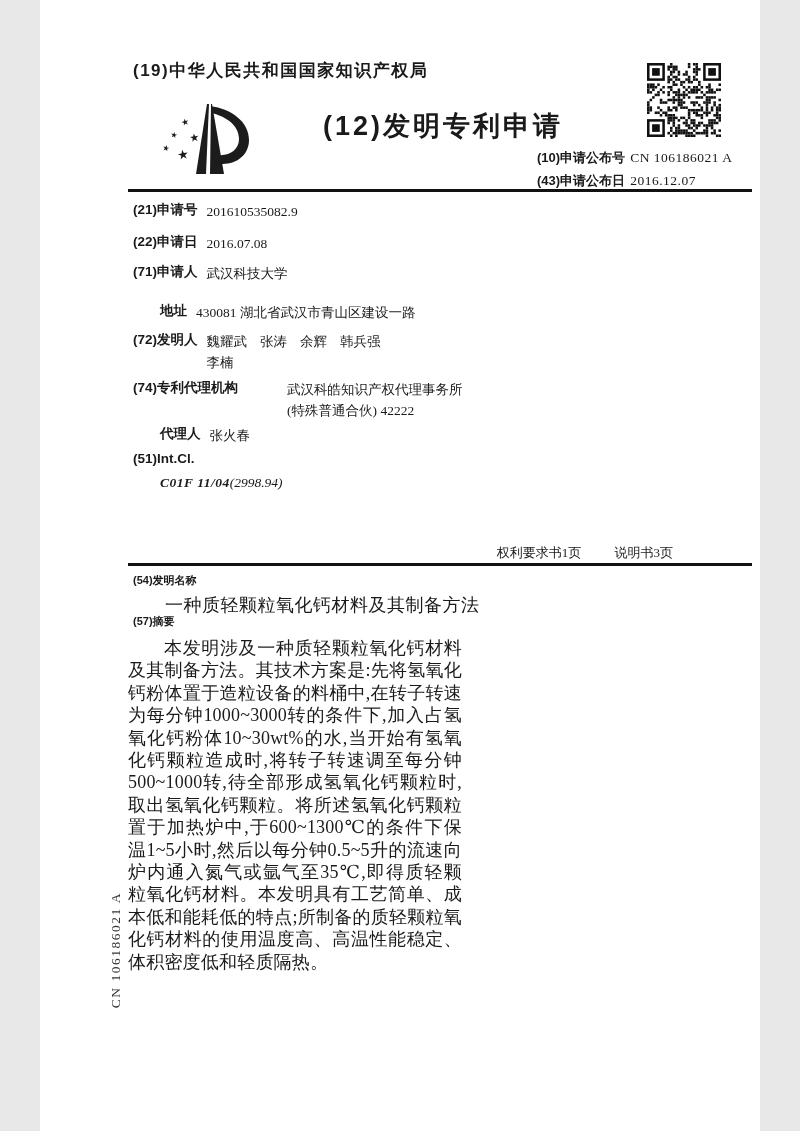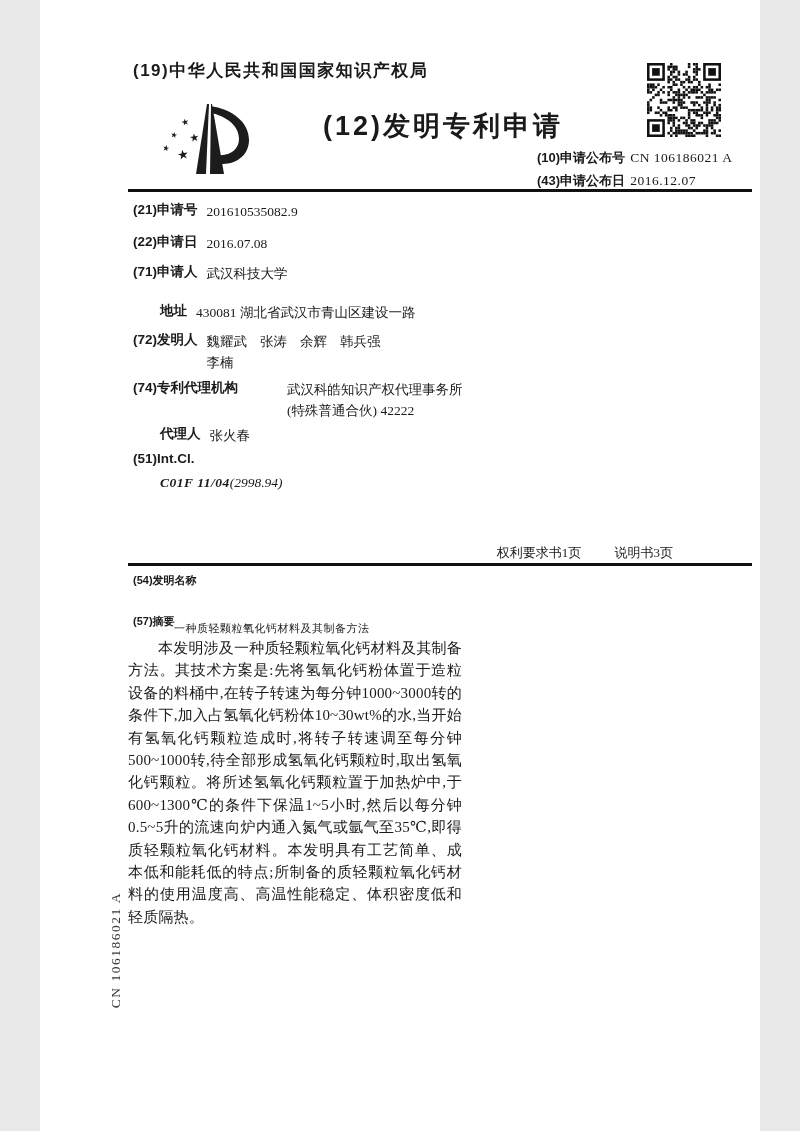--- a/index.html
+++ b/index.html
@@ -30,23 +30,23 @@
   .agency-val{width:178px;margin-left:40px;}
   .inventors{display:flex;flex-wrap:wrap;column-gap:13px;width:205px;}
   .inventors span{white-space:nowrap;}
   .ipc-val{font-size:13.5px;font-style:italic;}
   .ipc-code{font-weight:700;letter-spacing:0.5px;}
 
   .pagination{top:544px;left:88px;width:545px;text-align:right;font-size:13px;}
   .pagination .gap{margin-left:30px;text-align:right;}
 
   .sec-label{font-size:11px;font-weight:700;}
-  .title-text{left:134px;top:593px;font-size:11px;letter-spacing:0.5px;margin-top:28px;}
+  .title-text{left:125px;top:593px;font-size:18px;letter-spacing:0.5px;}
   .abstract{
-    left:88px;top:637px;width:334px;font-size:15px;line-height:22.4px;
+    left:88px;top:637px;width:334px;font-size:18px;line-height:22.4px;
     text-align:justify;text-indent:2em;letter-spacing:0.2px;
   }
 
   .side-code{
     left:15px;top:938px;width:130px;height:24px;
     transform:rotate(-90deg);
     font-size:13.5px;letter-spacing:1.5px;text-align:center;color:#333;
   }
   svg{display:block;}
 </style>

